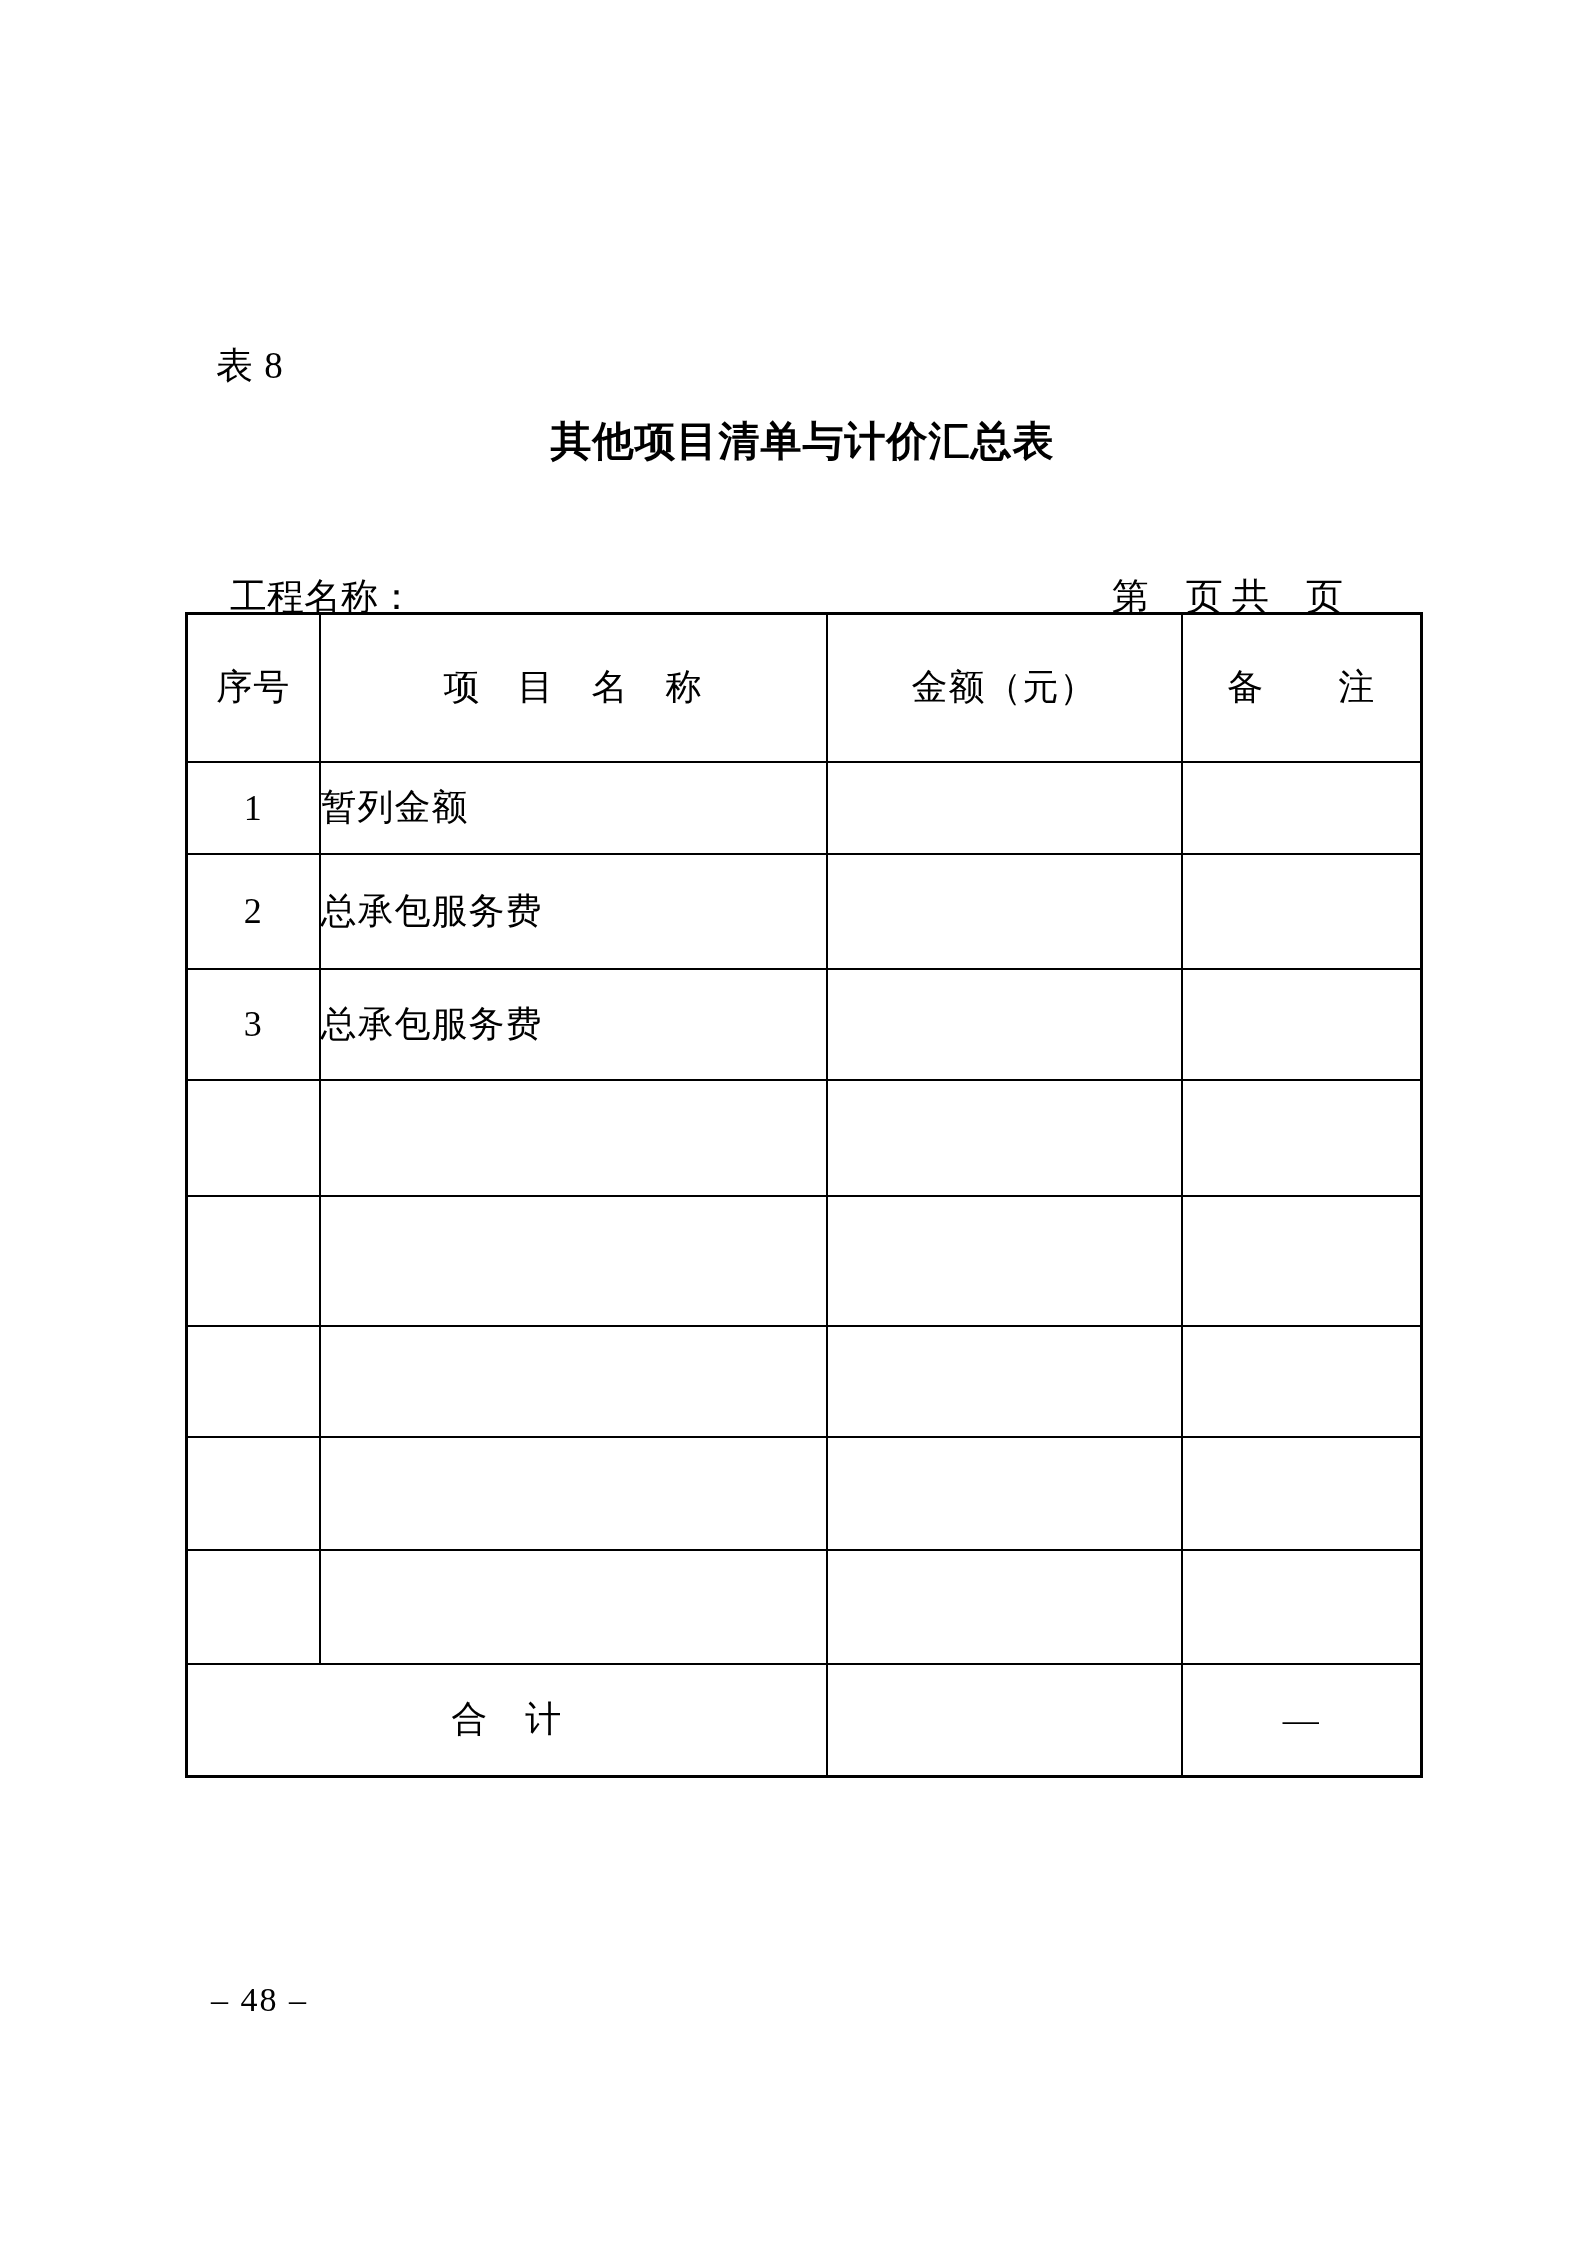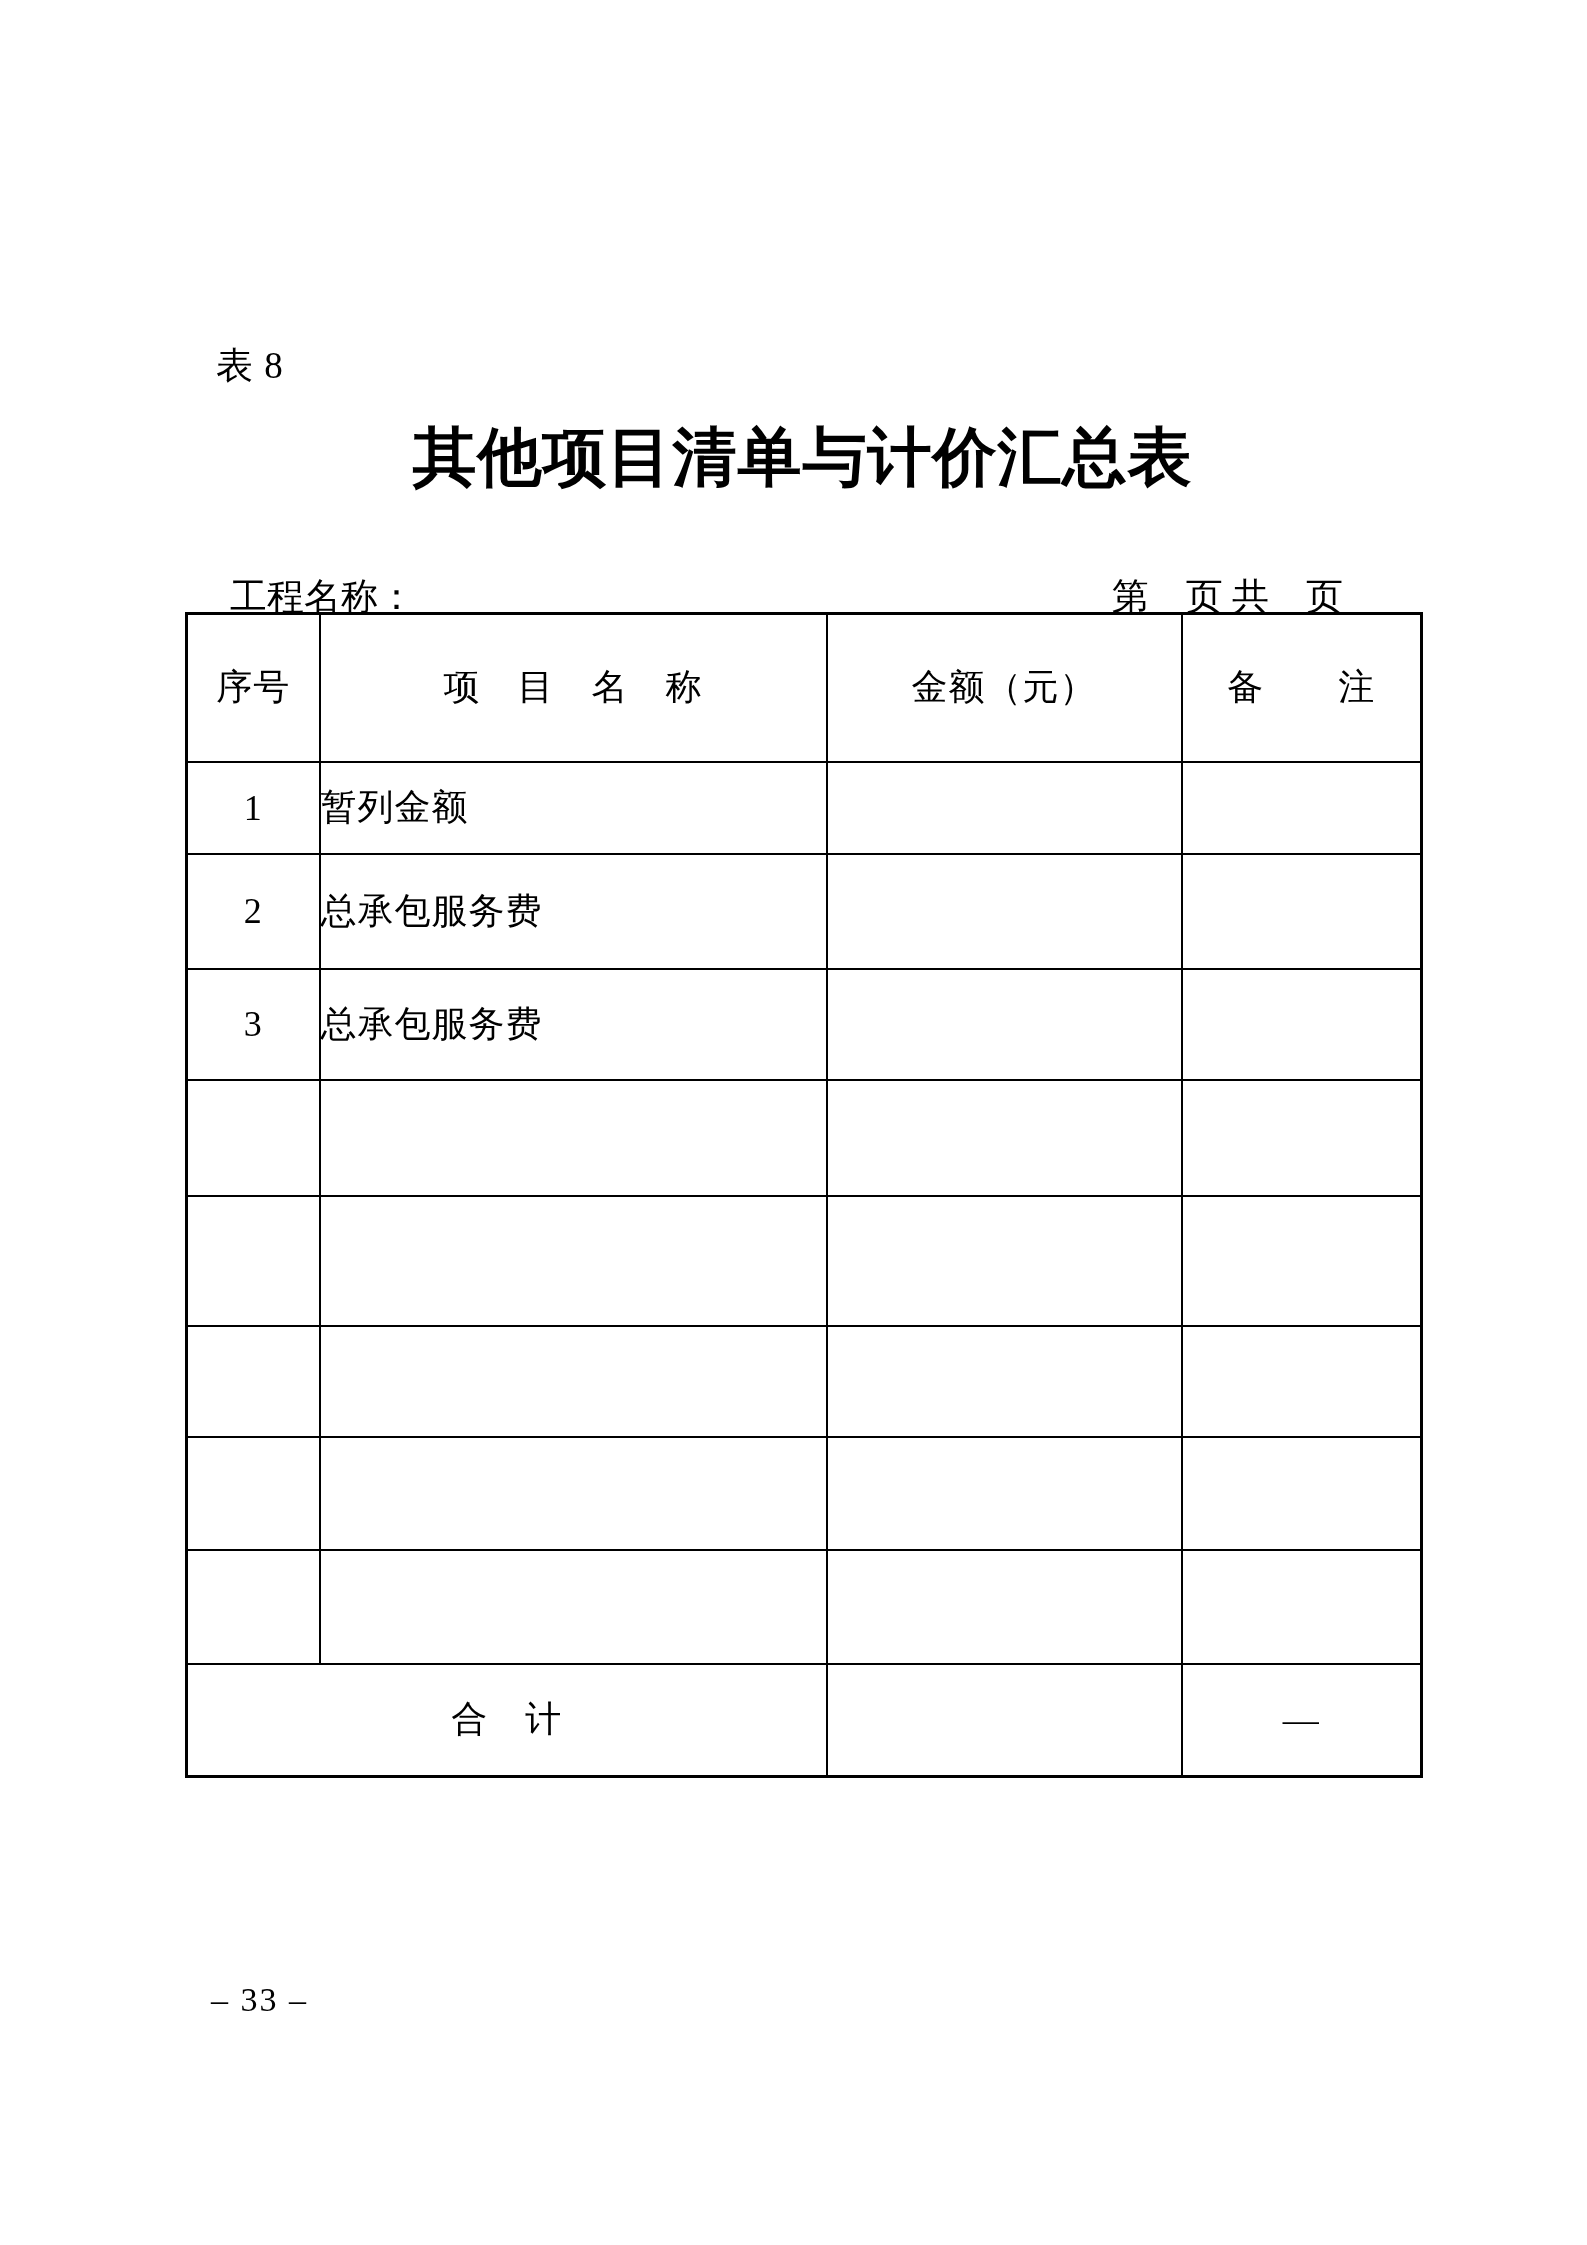--- a/index.html
+++ b/index.html
@@ -11,21 +11,21 @@
     color: #000000;
   }
   .page { position: absolute; inset: 0; background: #ffffff; }
 
   .table-label {
     position: absolute; left: 216px; top: 293px;
     font-size: 37px; letter-spacing: 1px; white-space: pre; margin-top: 48px;
   }
   .doc-title {
     position: absolute; left: 185px; top: 414px; width: 1235px;
-    text-align: center; font-size: 64px; font-weight: bold;
+    text-align: center; font-size: 41px; font-weight: bold;
     letter-spacing: 1px; white-space: pre;
   }
   .meta-row {
     position: absolute; left: 185px; top: 556px; width: 1235px;
     display: flex; justify-content: space-between; align-items: baseline;
     font-size: 37px; padding: 0 77px 0 45px; white-space: pre; margin-top: 16px;
   }
 
   table.summary {
     position: absolute; left: 185px; top: 612px; width: 1235px;
@@ -131,15 +131,15 @@
         <td class="cell-remark"></td>
       </tr>
       <tr style="height:113px">
         <td class="cell-total-label" colspan="2">合　计</td>
         <td class="cell-amount"></td>
         <td class="cell-remark">—</td>
       </tr>
     </tbody>
   </table>
 
-  <div class="page-number">– 33 –</div>
+  <div class="page-number">– 48 –</div>
 
 </div>
 
 </body></html>

